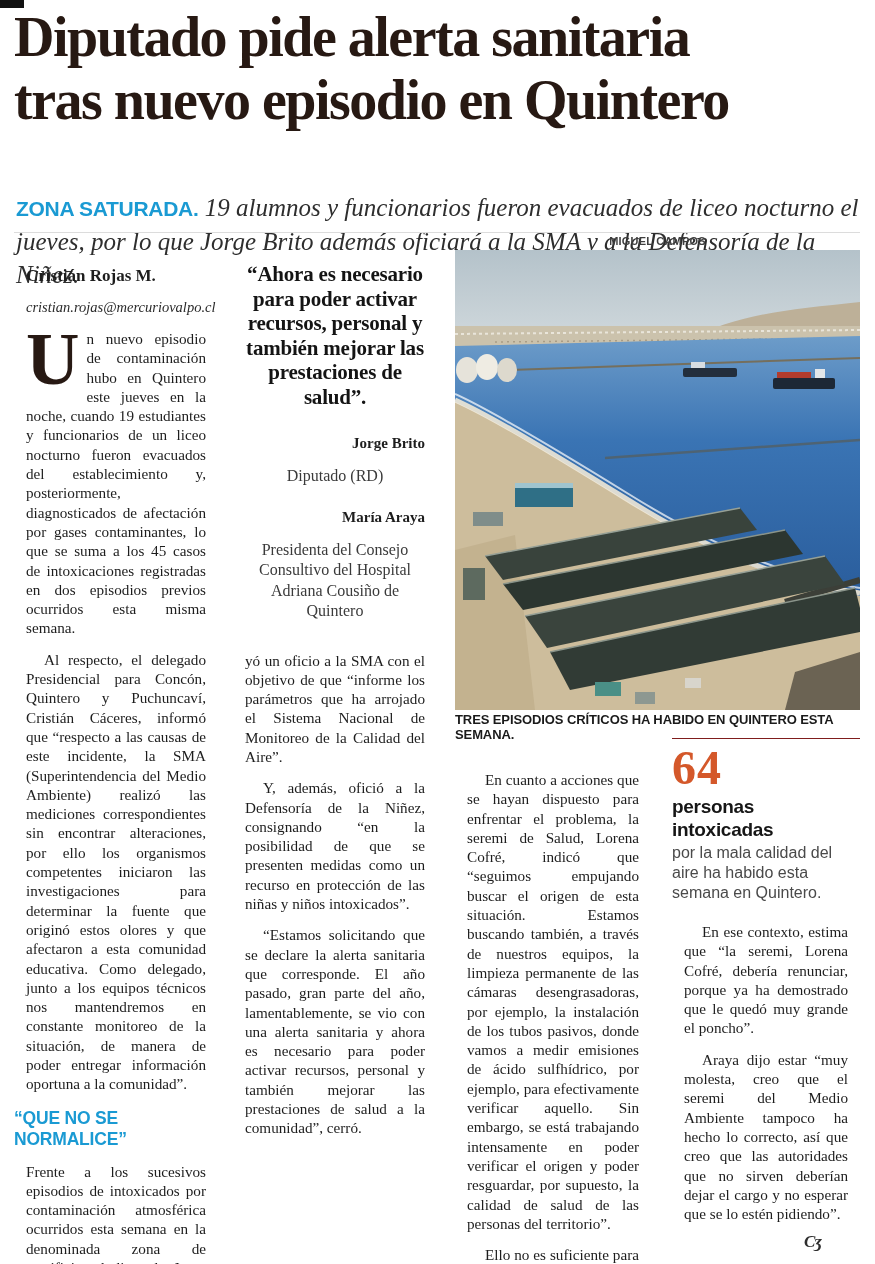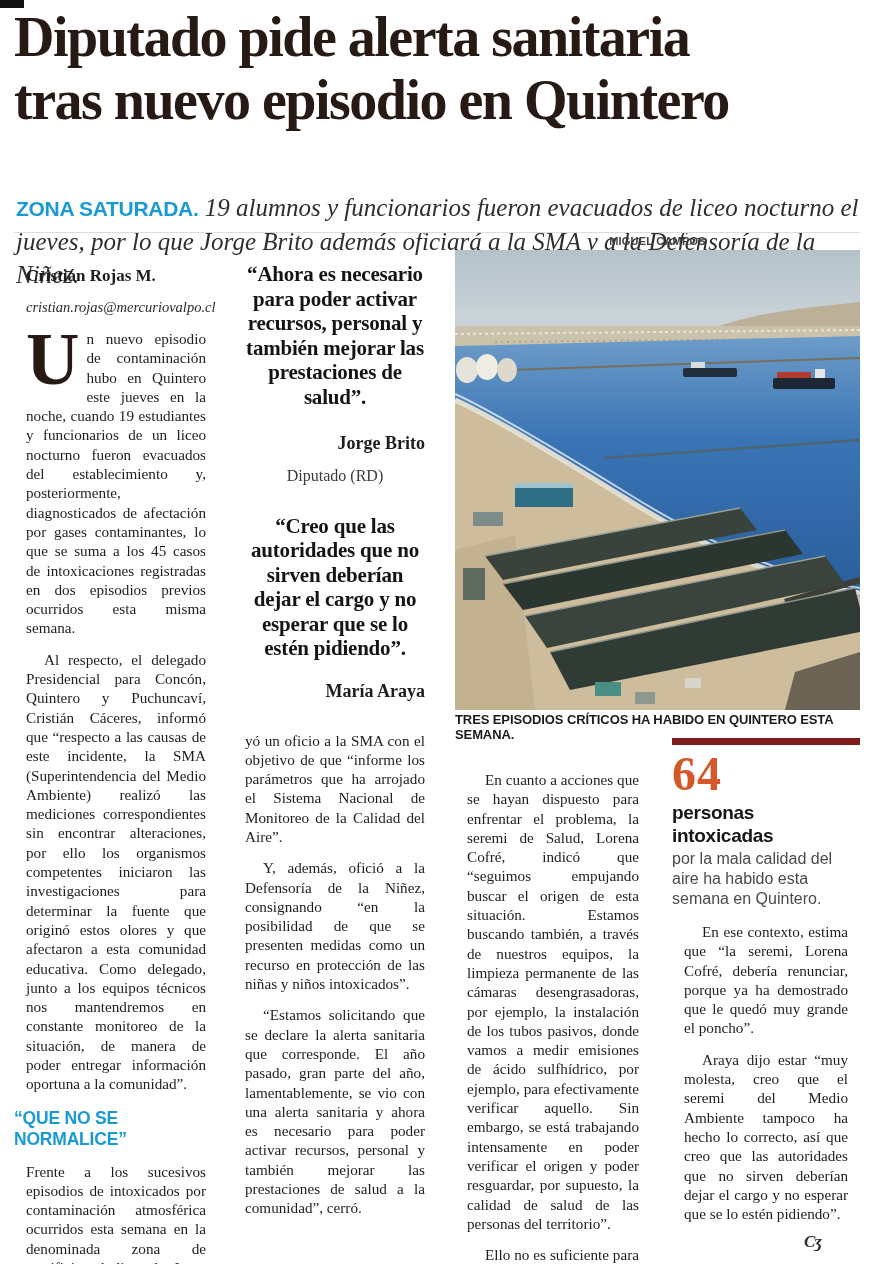--- a/index.html
+++ b/index.html
@@ -25,29 +25,29 @@
   .col{width:204px;font-size:15.2px;line-height:19.3px;text-align:justify;color:#1d1d1d;}
   .col p{margin:12px;}
   .col p.ind{text-indent:18px;}
   .byline-name{font-weight:bold;font-size:17px;line-height:21px;text-align:left;}
   .byline-mail{font-style:italic;font-size:14.5px;line-height:19px;color:#2a2a2a;text-align:left;margin-bottom:24px;}
   .dropcap{float:left;font-weight:bold;font-size:74px;line-height:56px;color:#271913;margin:2px 7px 0 0;}
   .subhead{font-family:"Liberation Sans",sans-serif;font-weight:bold;font-size:17.5px;line-height:21px;letter-spacing:-0.2px;color:#1a9ad3;text-align:left;margin:14px 0 6px 0 !important;}
 
   
   .pq-text{font-weight:bold;font-size:21px;line-height:24.5px;letter-spacing:-0.2px;color:#141414;text-align:center;margin:0;}
-  .pq-name{font-weight:bold;font-size:18px;line-height:21px;text-align:right;margin:0;}
+  .pq-name{font-weight:bold;font-size:15px;line-height:21px;text-align:right;margin:0;}
   .pq-role{font-size:16px;line-height:20.5px;color:#3a3a3a;text-align:center;margin:0;}
 
   
   .photo{left:455px;top:250px;width:405px;height:460px;overflow:hidden;}
   .caption{left:455px;top:712px;width:405px;font-family:"Liberation Sans",sans-serif;font-weight:bold;font-size:13px;letter-spacing:-0.1px;color:#1a1a1a;text-align:left;}
 
   
-  .stat{left:672px;top:738px;width:188px;border-top:7px solid #7f1d1d;padding-top:4px;}
+  .stat{left:672px;top:738px;width:188px;border-top:1px solid #7f1d1d;padding-top:4px;}
   .stat-number{font-weight:bold;font-size:48px;line-height:50px;color:#d4582a;letter-spacing:1px;margin:0;}
   .stat-label{font-family:"Liberation Sans",sans-serif;font-weight:bold;font-size:19px;line-height:23px;letter-spacing:-0.3px;color:#161616;margin:2px 0 0 0;}
   .stat-desc{font-family:"Liberation Sans",sans-serif;font-size:16px;line-height:20px;color:#4a4a4a;margin:2px 0 0 0;text-align:left;}
 
   .endmark{left:804px;top:1232px;font-style:italic;font-weight:bold;font-size:17px;color:#2e2e2e;letter-spacing:-1px;}
 </style>
 </head>
 <body>
 
 <div class="abs edge-mark"></div>
@@ -70,22 +70,22 @@
   <p class="ind">Al respecto, el delegado Presidencial para Concón, Quintero y Puchuncaví, Cristián Cáceres, informó que “respecto a las causas de este incidente, la SMA (Superintendencia del Medio Ambiente) realizó las mediciones correspondientes sin encontrar alteraciones, por ello los organismos competentes iniciaron las investigaciones para determinar la fuente que originó estos olores y que afectaron a esta comunidad educativa. Como delegado, junto a los equipos técnicos nos mantendremos en constante monitoreo de la situación, de manera de poder entregar información oportuna a la comunidad”.</p>
   <p class="subhead">“QUE NO SE NORMALICE”</p>
   <p>Frente a los sucesivos episodios de intoxicados por contaminación atmosférica ocurridos esta semana en la denominada zona de sacrificio, el diputado Jorge Brito (RD) subrayó que “es muy importante que no se normalice la intoxicación y la contaminación de la comunidad que ha sido vulnerada durante tantas décadas”.</p>
   <p class="ind">En su rol fiscalizador, instru-</p>
 </div>
 
 <div class="abs col" style="left:233px;top:250px;height:1005px;">
   <p class="pq-text">“Ahora es necesario para poder activar recursos, personal y también mejorar las prestaciones de salud”.</p>
   <p class="pq-name" style="margin-top:24px;">Jorge Brito</p>
   <p class="pq-role">Diputado (RD)</p>
-  <p class="pq-text" style="margin-top:27px;">“Creo que las autoridades que no sirven deberían dejar el cargo y no esperar que se lo estén pidiendo”.</p>
   <p class="pq-name" style="margin-top:20px;">María Araya</p>
+  <p class="pq-role">Presidenta del Consejo Consultivo del Hospital Adriana Cousiño de Quintero</p>
   <p style="margin-top:29px;">yó un oficio a la SMA con el objetivo de que “informe los parámetros que ha arrojado el Sistema Nacional de Monitoreo de la Calidad del Aire”.</p>
   <p class="ind">Y, además, ofició a la Defensoría de la Niñez, consignando “en la posibilidad de que se presenten medidas como un recurso en protección de las niñas y niños intoxicados”.</p>
   <p class="ind">“Estamos solicitando que se declare la alerta sanitaria que corresponde. El año pasado, gran parte del año, lamentablemente, se vio con una alerta sanitaria y ahora es necesario para poder activar recursos, personal y también mejorar las prestaciones de salud a la comunidad”, cerró.</p>
 </div>
 
 <div class="abs photo">
   <svg width="405" height="460" viewBox="0 0 405 460" preserveAspectRatio="none">
     <defs>
       <linearGradient id="sky" x1="0" y1="0" x2="0" y2="1">
         <stop offset="0" stop-color="#b4c2ca"></stop>

